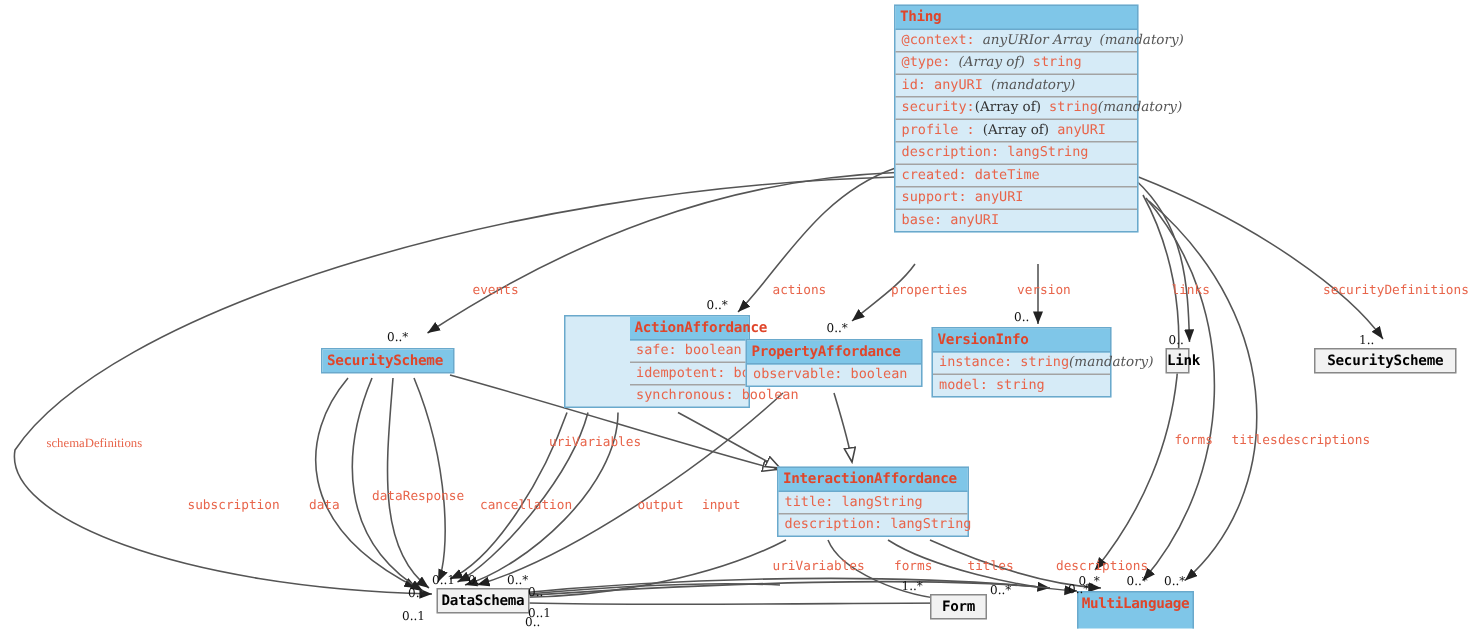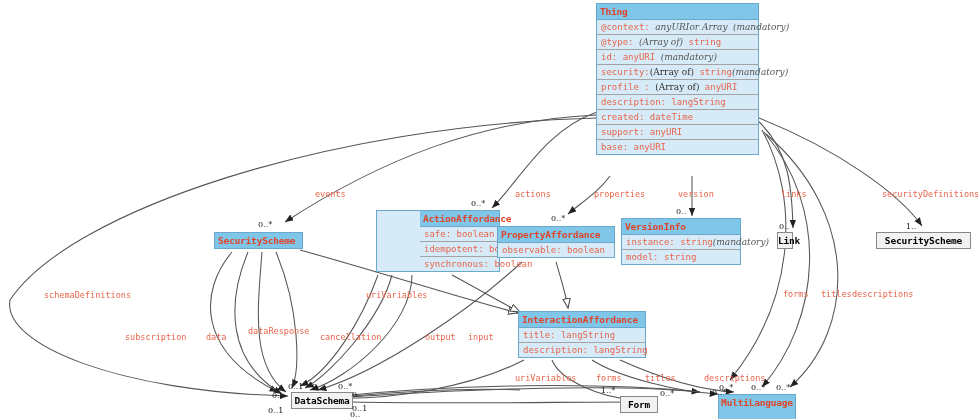--- a/index.html
+++ b/index.html
@@ -196,21 +196,21 @@
   <div class="plainbox" style="left:620px;top:396px;width:38px;height:17px;">Form</div>
 
   <div class="bluebox" style="left:718px;top:394px;width:78px;height:33px;">MultiLanguage</div>
 
   <div class="elabel" style="left:315px;top:189px;">events</div>
   <div class="elabel" style="left:515px;top:189px;">actions</div>
   <div class="elabel" style="left:594px;top:189px;">properties</div>
   <div class="elabel" style="left:678px;top:189px;">version</div>
   <div class="elabel" style="left:781px;top:189px;">links</div>
   <div class="elabel" style="left:882px;top:189px;">securityDefinitions</div>
-  <div class="elabel" style="left:44px;top:290px;">schemaDefinitions</div>
+  <div class="elabel" style="left:31px;top:290px;font-family:Liberation Serif, serif;">schemaDefinitions</div>
   <div class="elabel" style="left:125px;top:332px;">subscription</div>
   <div class="elabel" style="left:206px;top:332px;">data</div>
   <div class="elabel" style="left:248px;top:326px;">dataResponse</div>
   <div class="elabel" style="left:320px;top:332px;">cancellation</div>
   <div class="elabel" style="left:425px;top:332px;">output</div>
   <div class="elabel" style="left:468px;top:332px;">input</div>
   <div class="elabel" style="left:366px;top:290px;">uriVariables</div>
   <div class="elabel" style="left:783px;top:289px;">forms</div>
   <div class="elabel" style="left:821px;top:289px;">titles</div>
   <div class="elabel" style="left:852px;top:289px;">descriptions</div>

